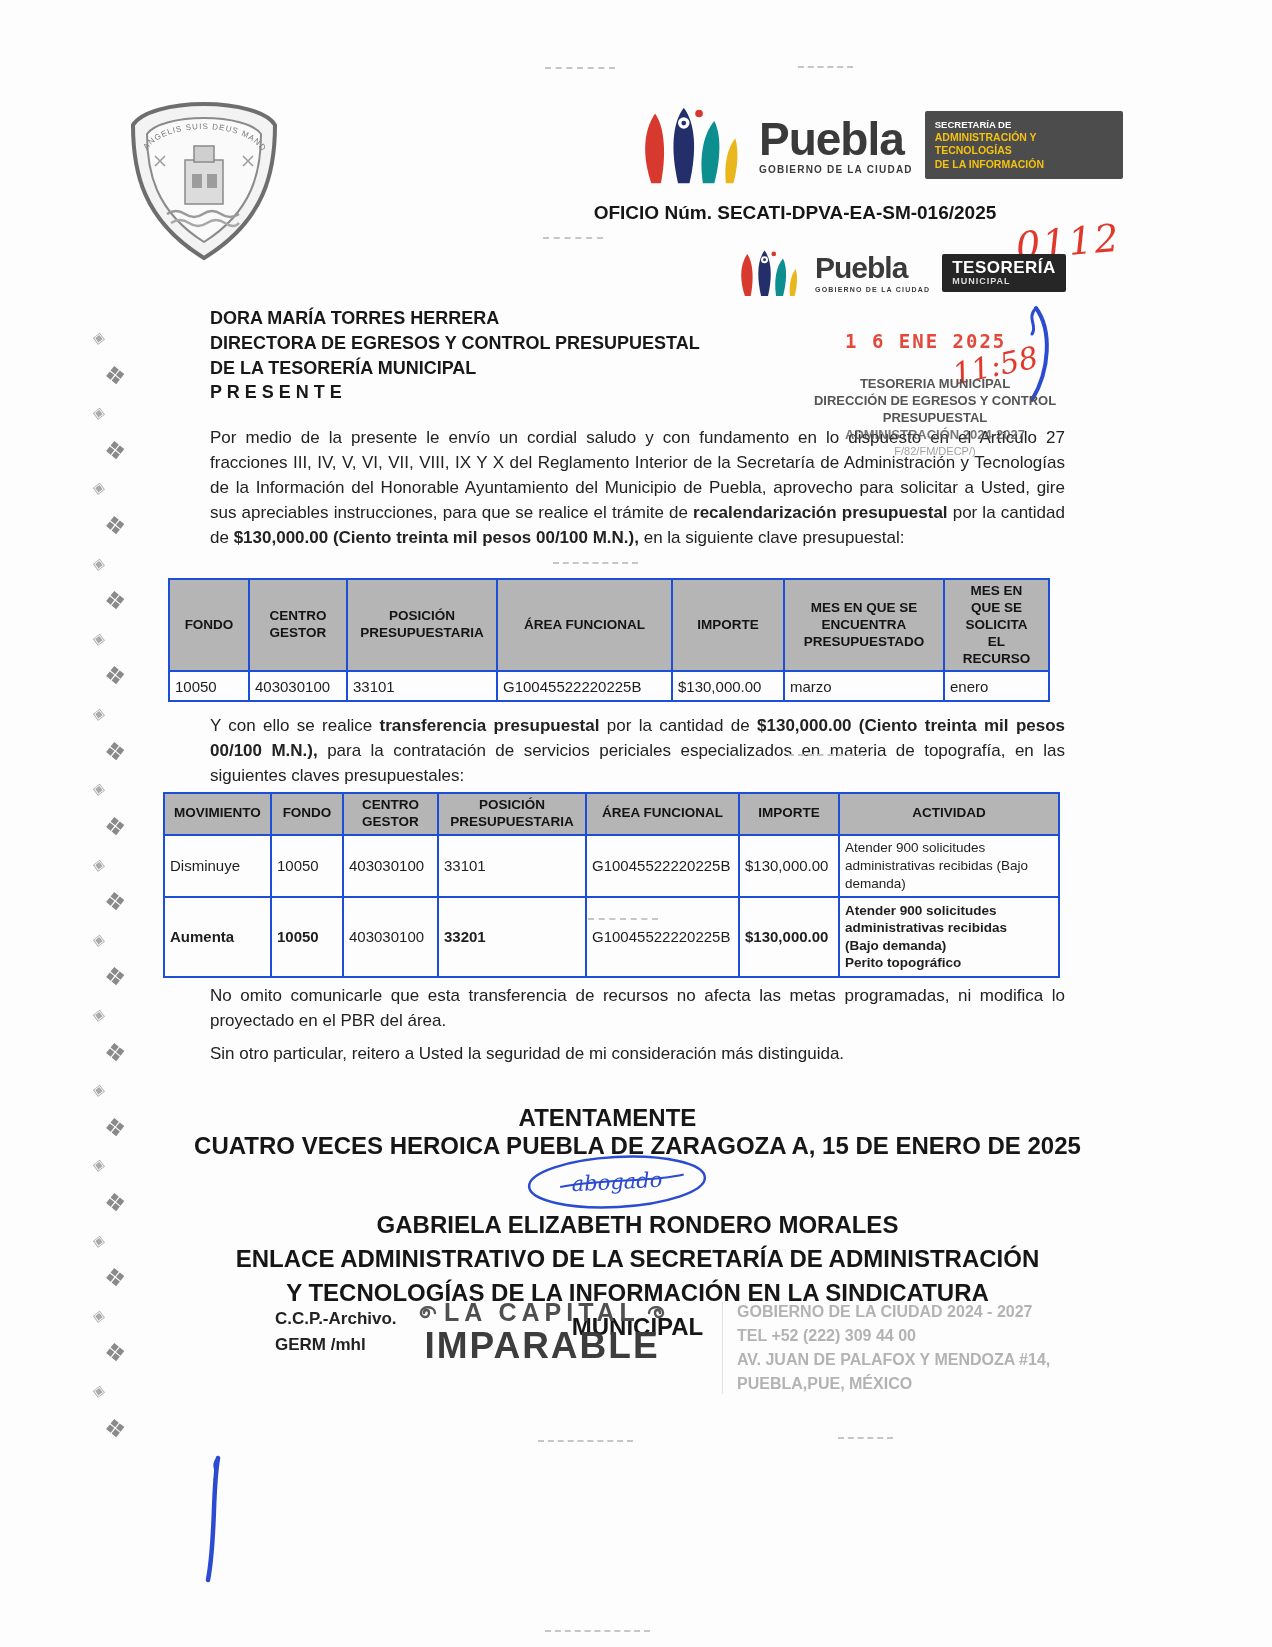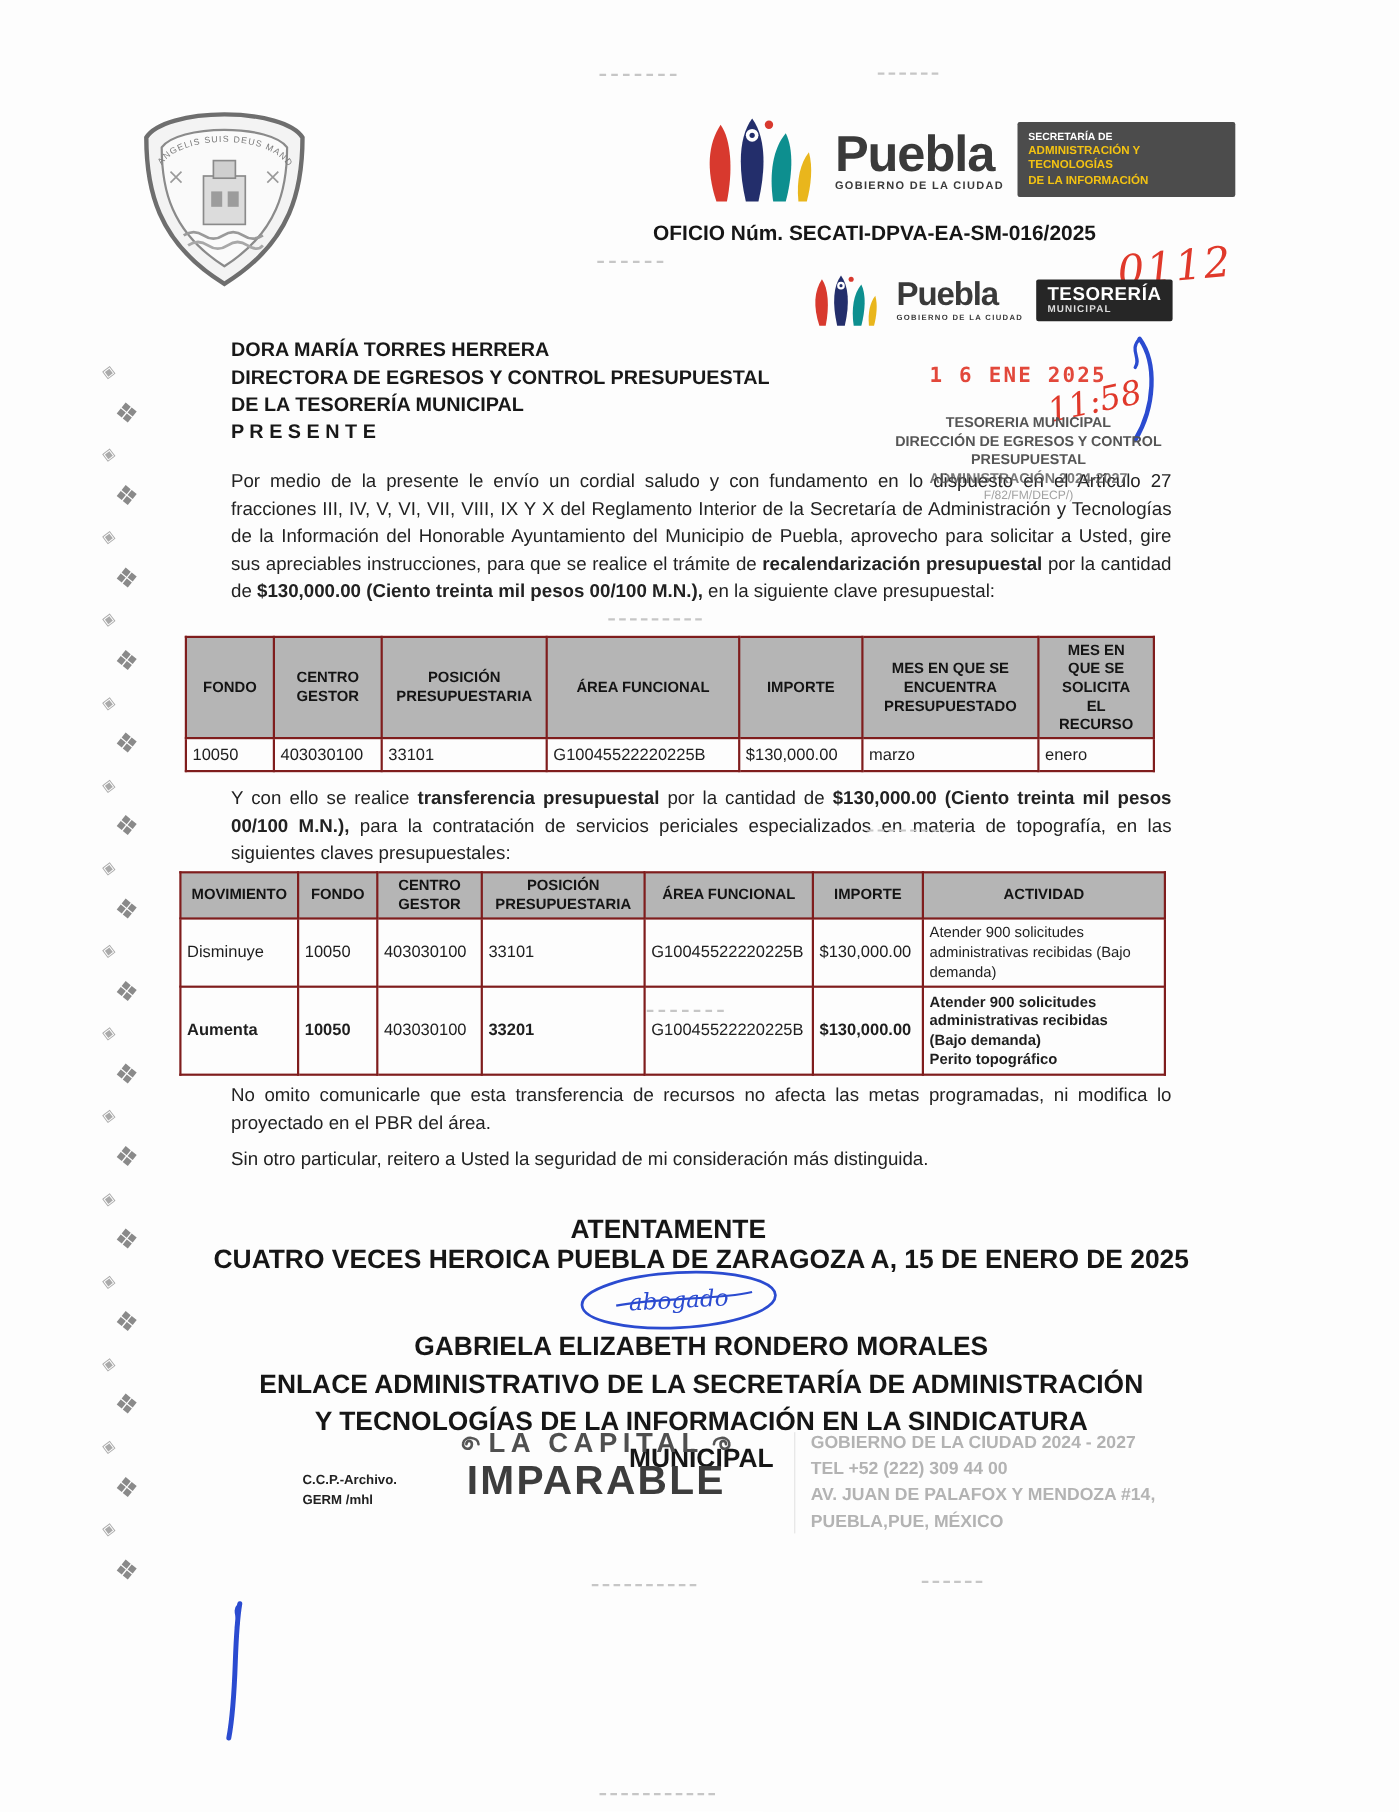--- a/index.html
+++ b/index.html
@@ -48,34 +48,34 @@
   .stamp-text { text-align:center; color:#555; font-size:13px; font-weight:bold; line-height:1.3; z-index:5; pointer-events:none; }
   .stamp-text .f4 { opacity:.8; }
   .stamp-text .f5 { font-size:11px; opacity:.55; font-weight:normal; }
 
   
   .recipient { font-size:18px; font-weight:bold; line-height:1.38; color:#181818; }
   .para { font-size:17px; line-height:1.47; text-align:justify; color:#222; }
 
   
   table { border-collapse:collapse; table-layout:fixed; }
-  th, td { border:2px solid #7f1d1d; vertical-align:middle; padding:3px 5px; }
+  th, td { border:2px solid #1d4ed8; vertical-align:middle; padding:3px 5px; }
   th { background:#b5b5b5; font-size:13.5px; font-weight:bold; line-height:1.25; white-space:pre-line; color:#141414; }
   td { font-size:15px; background:#fdfdfd; }
   td.small { font-size:13.5px; line-height:1.3; white-space:pre-line; }
   td.bc { font-weight:bold; }
   .t1 td { height:30px; }
 
   
   .center-block { text-align:center; font-weight:bold; font-size:24px; color:#161616; }
   .sig-svg { transform:rotate(-3deg); }
   .role-line { line-height:1.42; }
 
   
-  .ccp { font-size:12px; font-weight:bold; line-height:1.5; color:#222;margin-top:30px; }
+  .ccp { font-size:17px; font-weight:bold; line-height:1.5; color:#222; }
   .capital { text-align:center; color:#4a4a4a; }
   .capital .row1 { display:flex; align-items:center; justify-content:center; gap:6px; }
   .capital .lc { font-size:25px; font-weight:800; letter-spacing:5px; color:#4f4f4f; }
   .capital .imp { font-size:37px; font-weight:900; letter-spacing:2px; color:#3d3d3d; margin-top:-2px; }
   .address { font-size:16px; color:#b3b3b3; line-height:1.5; font-weight:bold; }
   .footer-divider { width:1px; height:92px; background:#e3e3e3; }
 
   
   .margin-dec { display:flex; flex-direction:column; justify-content:space-between; align-items:center; }
   .margin-dec span { display:block; }

